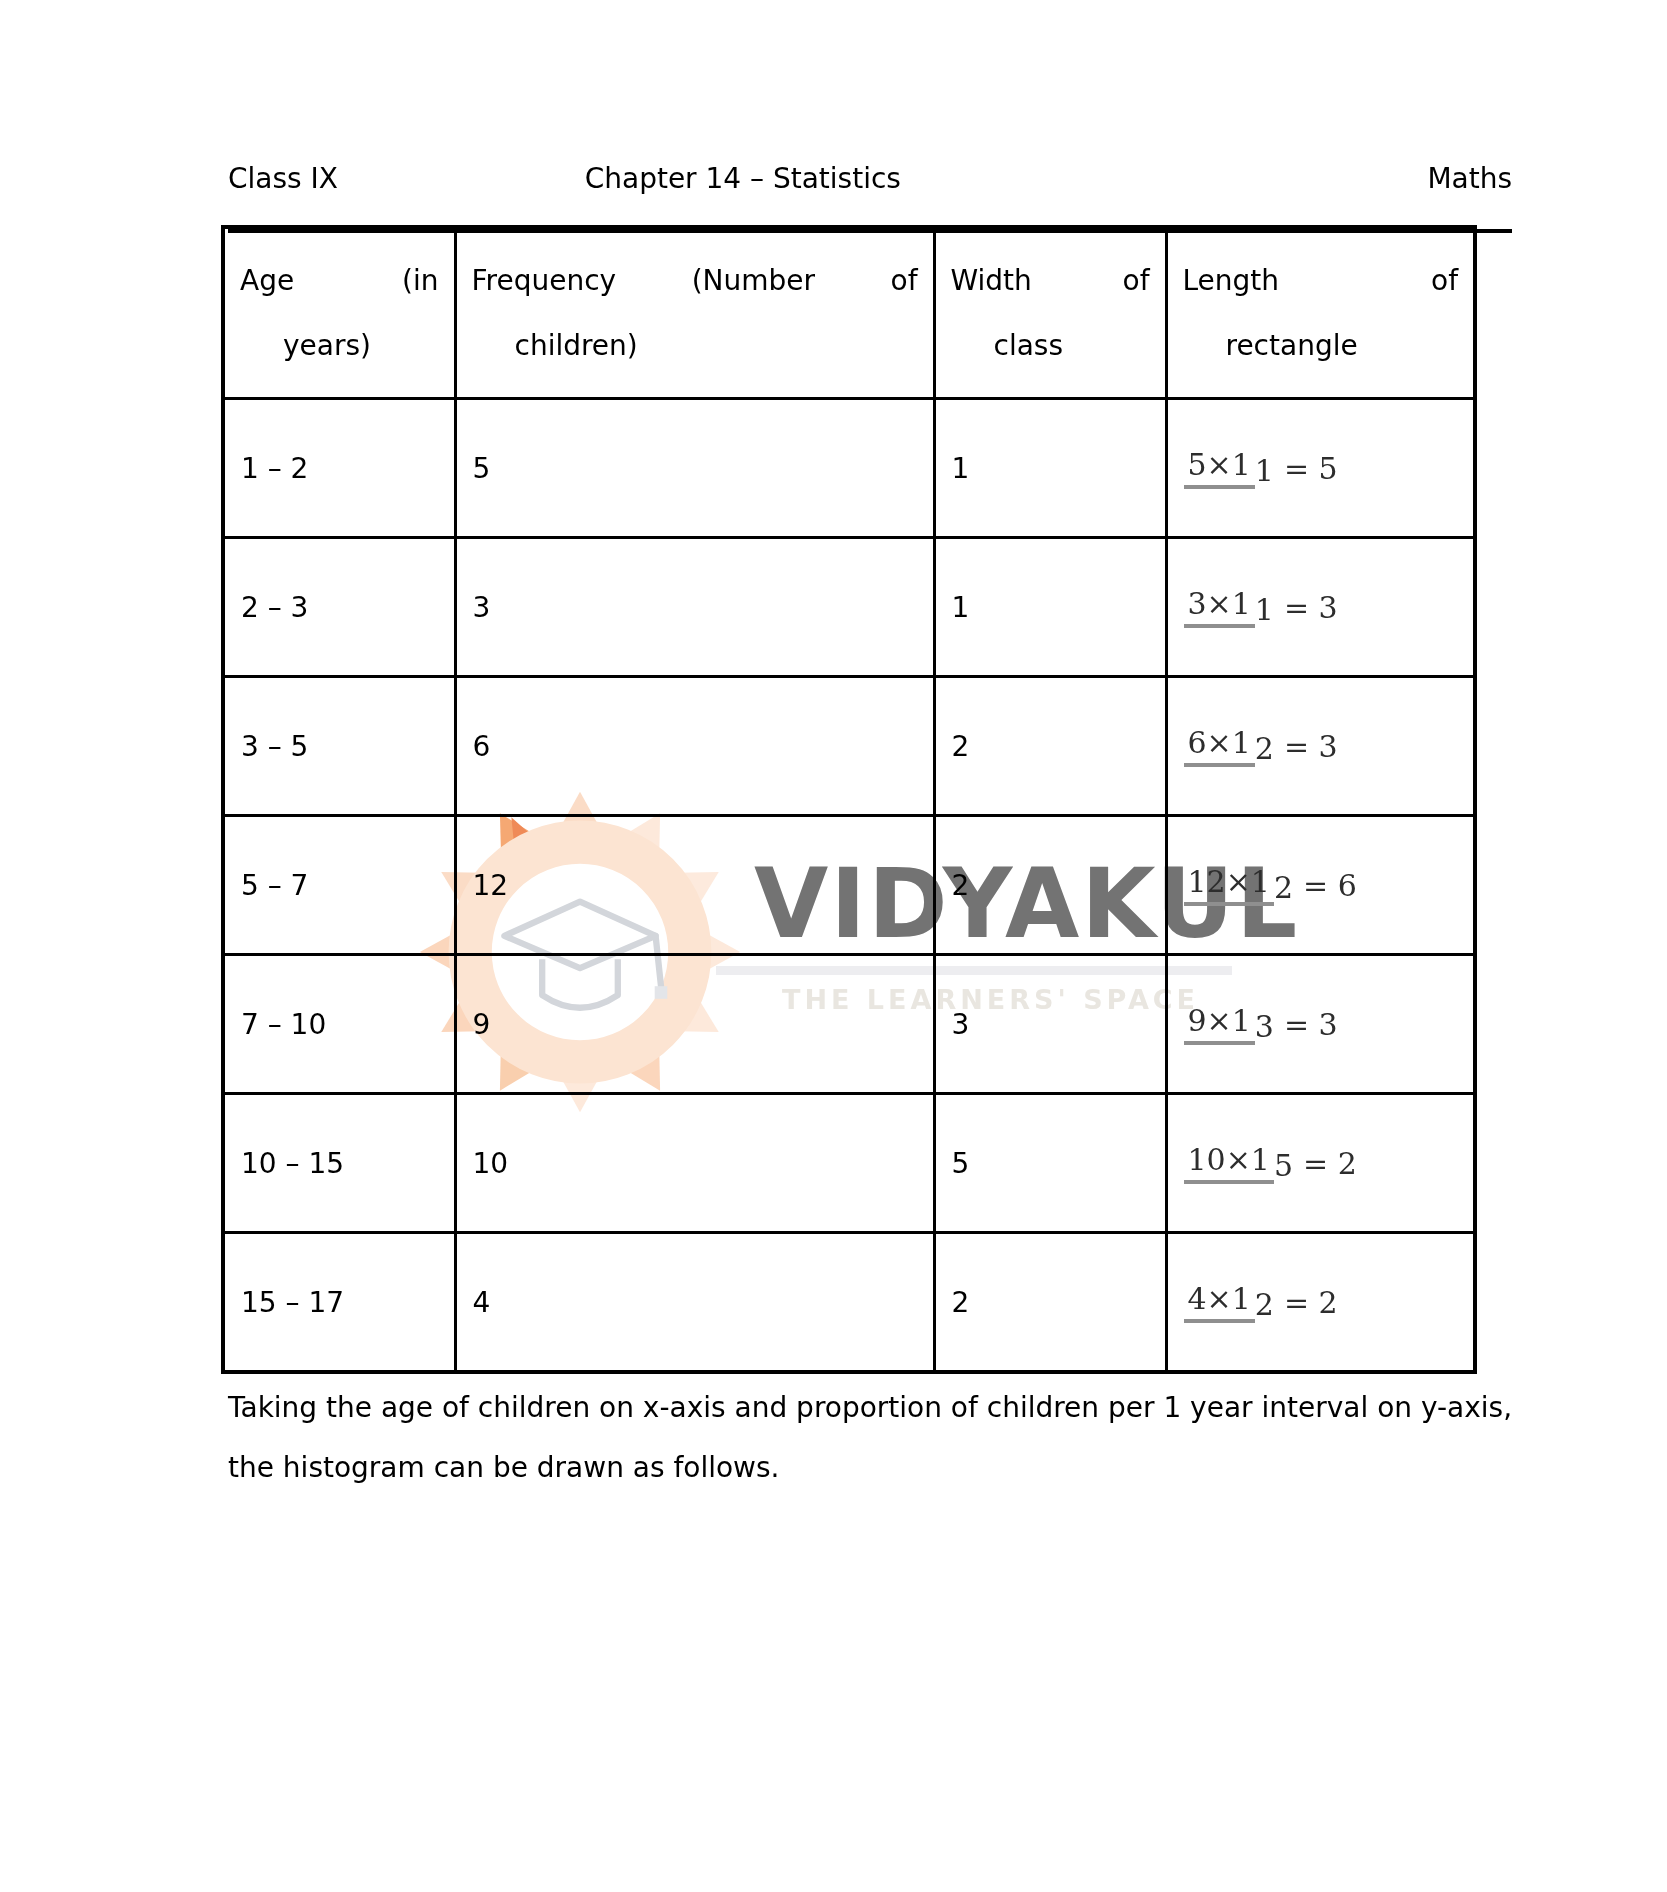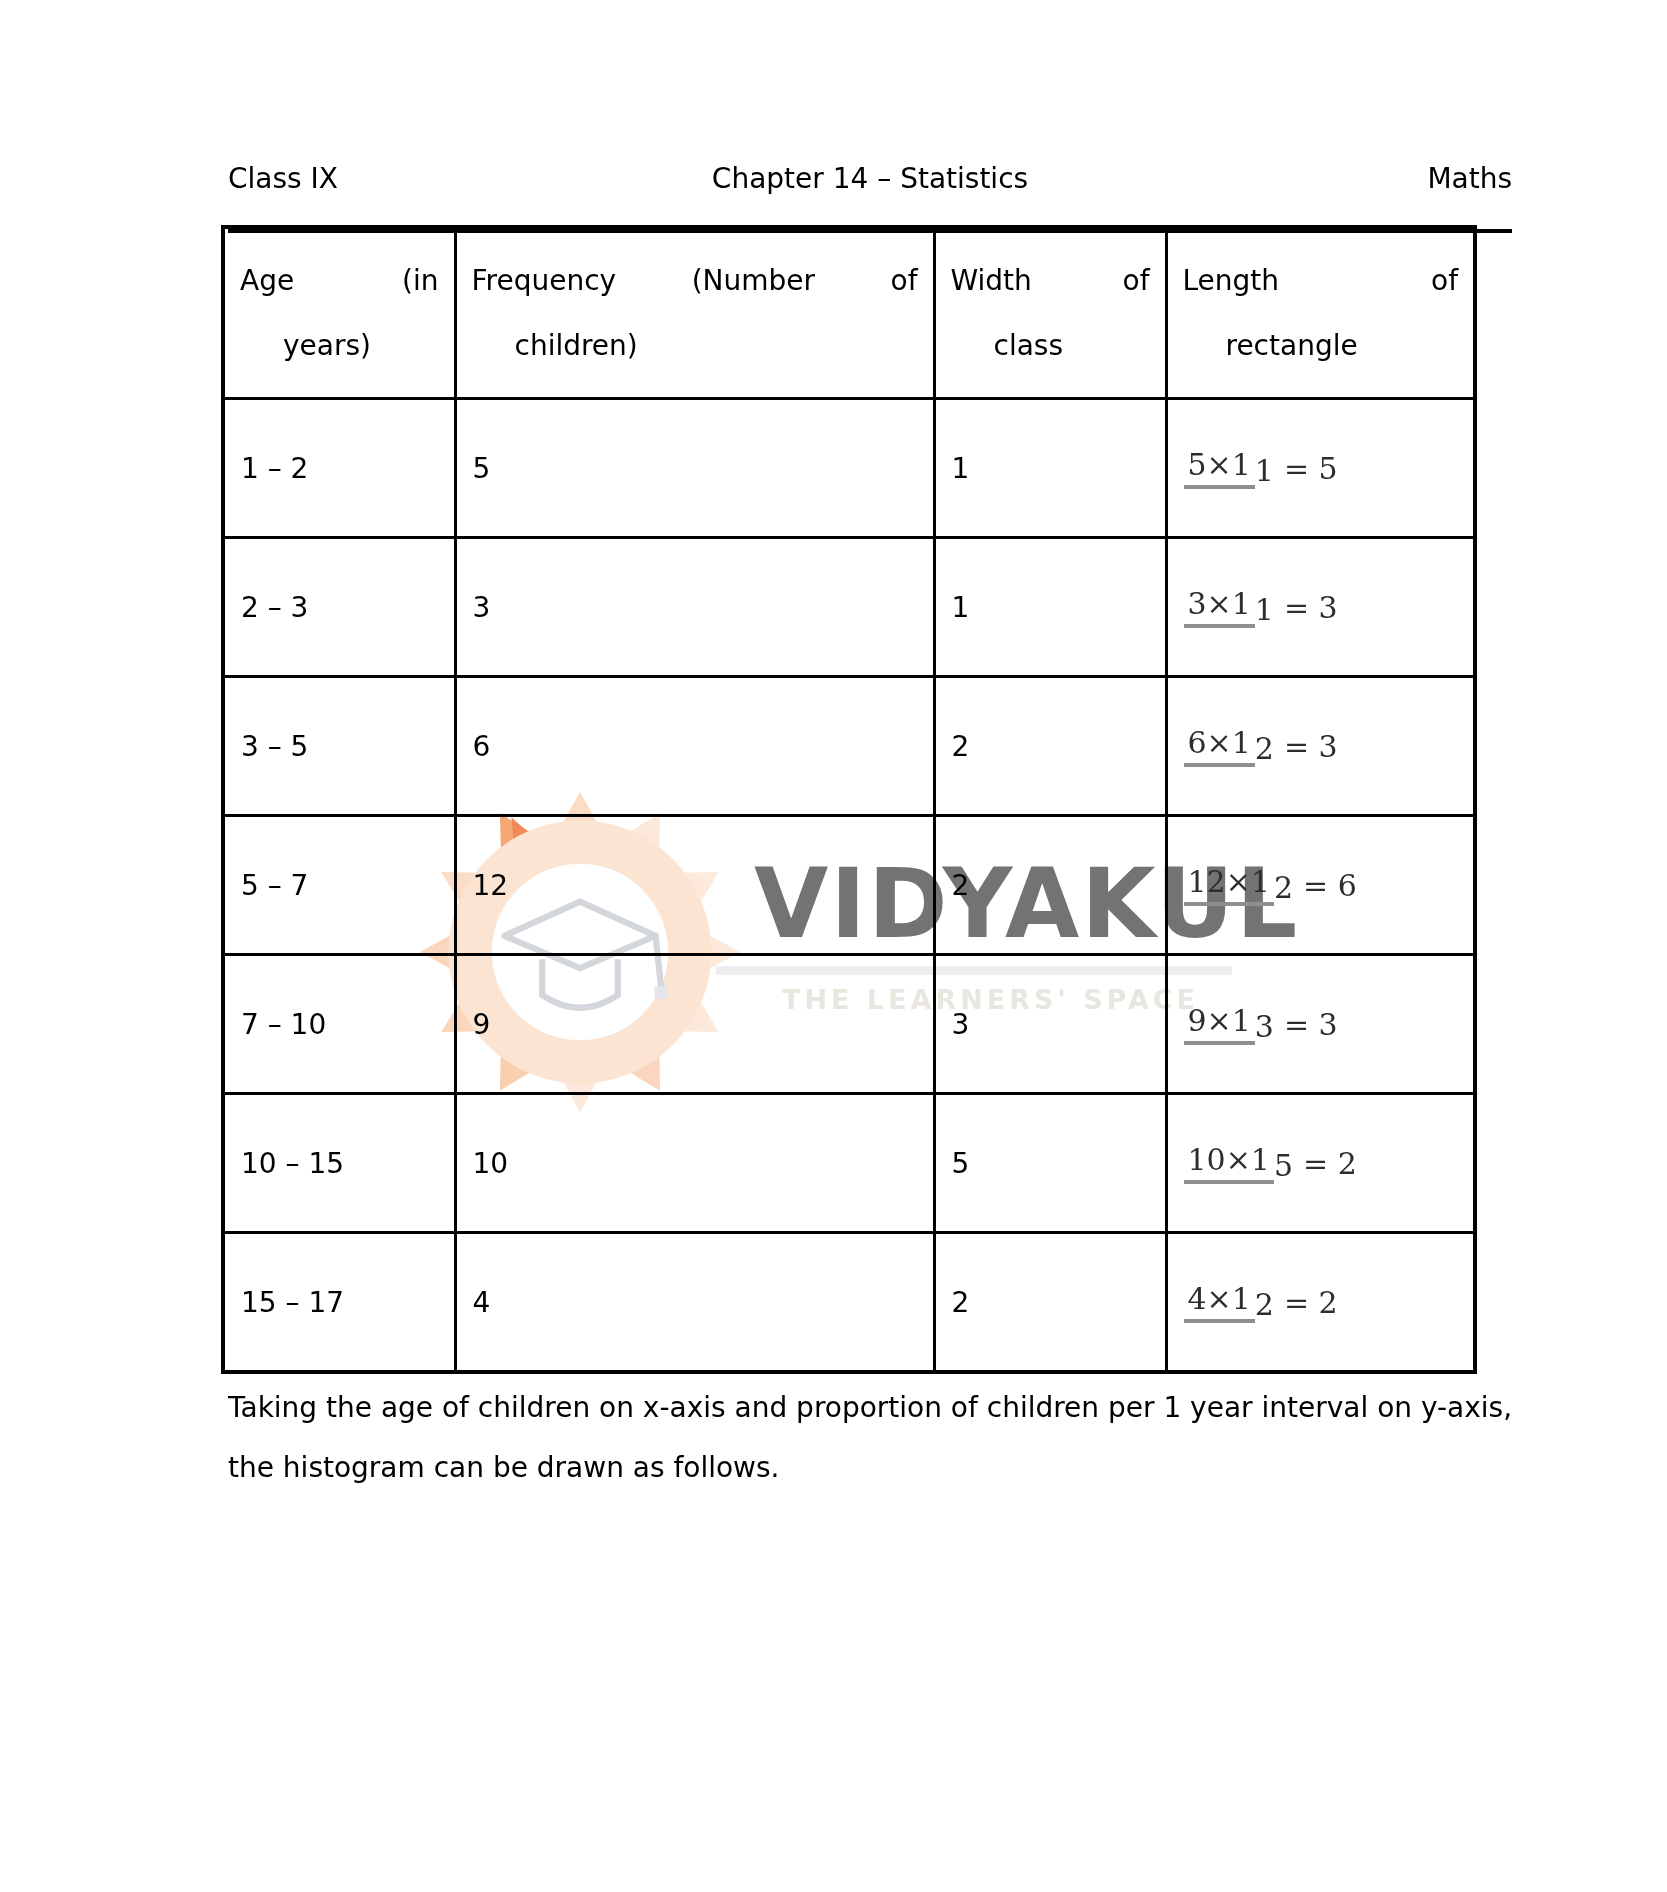--- a/index.html
+++ b/index.html
@@ -7,21 +7,21 @@
     position:relative;width:1667px;height:1527px;background:#ffffff;
     font-family:"DejaVu Sans","Liberation Sans",sans-serif;color:#000;overflow:hidden;
   }
 
   
   .page-header{
     position:absolute;left:228px;top:162px;width:1284px;
     display:flex;align-items:baseline;font-size:28px;
   }
   .ph-left{flex:1;text-align:left;}
-  .ph-center{flex:1.6;text-align:center;}
+  .ph-center{flex:1.6;}
   .ph-right{flex:1;text-align:right;}
   .header-rule{position:absolute;left:228px;top:229px;width:1284px;height:4px;background:#000;}
 
   
   .watermark{position:absolute;left:0;top:0;width:100%;height:100%;z-index:1;pointer-events:none;}
   .wm-logo{position:absolute;left:400px;top:772px;width:360px;height:360px;}
   .wm-brand{
     position:absolute;left:710px;top:856px;font-size:96px;font-weight:bold;
     color:#737373;letter-spacing:2px;line-height:1;margin-left:44px;
   }

